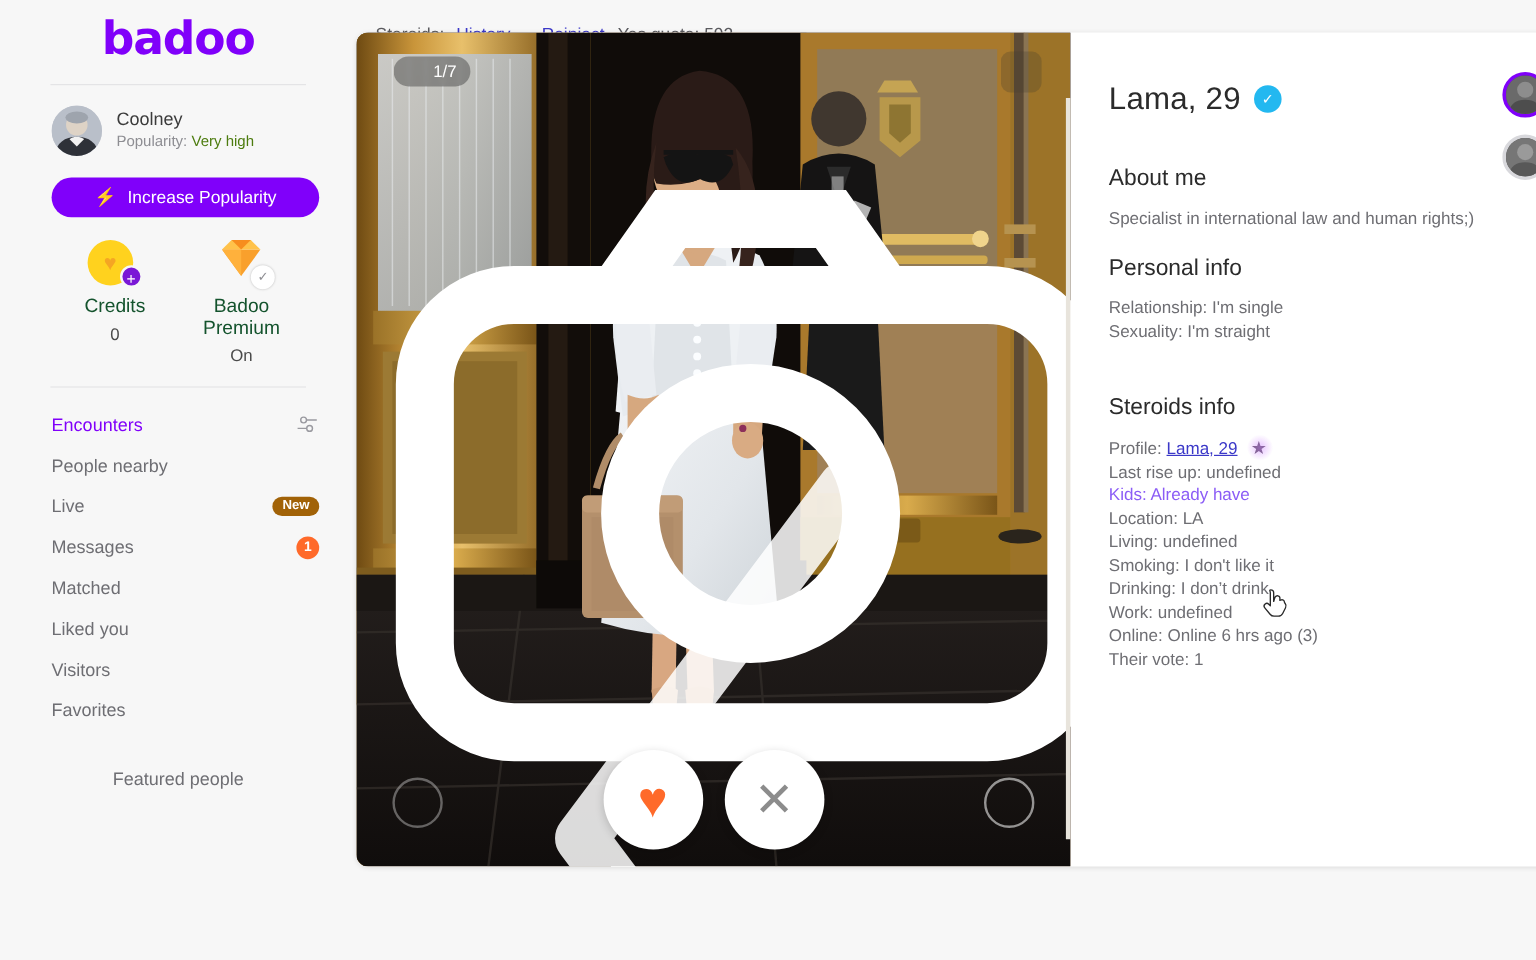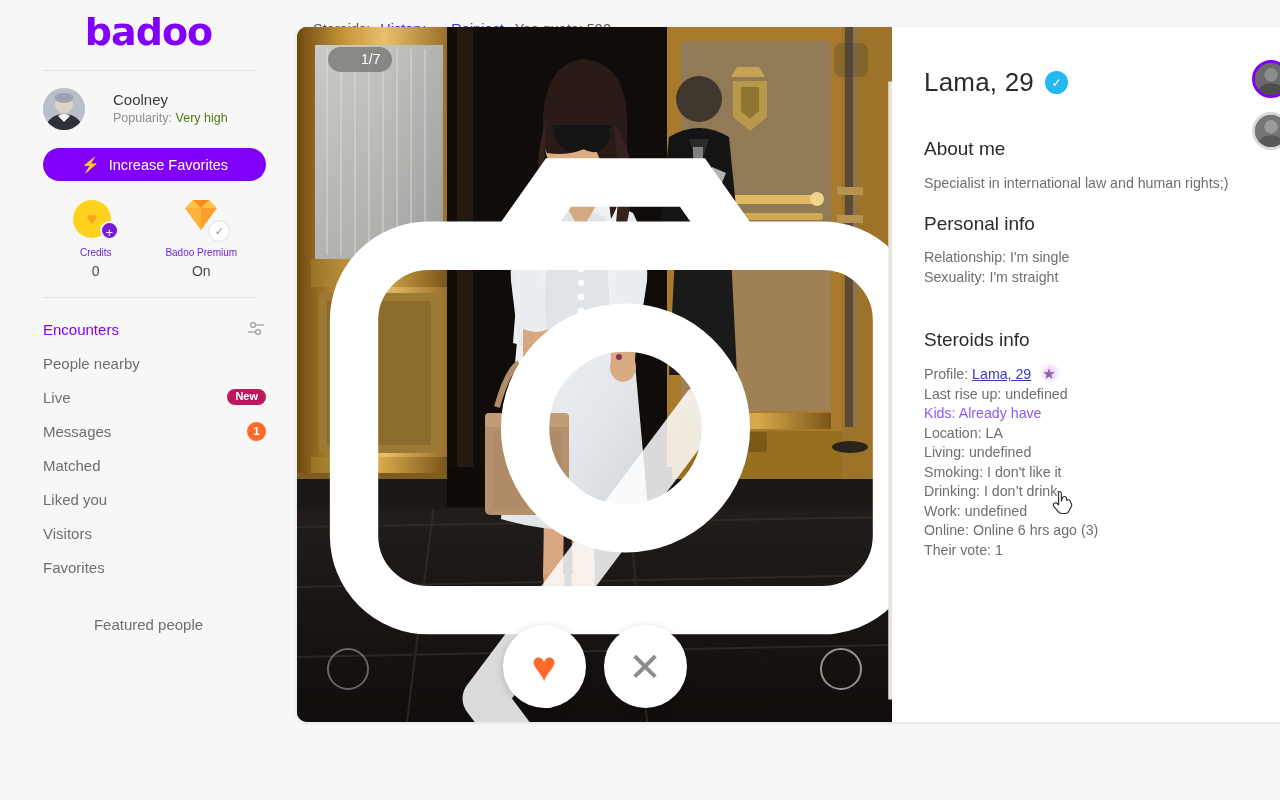--- a/index.html
+++ b/index.html
@@ -28,21 +28,21 @@
     line-height: 44px;
     font-family: "DejaVu Sans", sans-serif;
   }
   .sidebar-divider {
     height: 1px; background: #e4e4e6;
     margin: 0 42px;
   }
   .profile-row {
     display: flex; align-items: center;
     padding: 17px 0 12px 43px;
-    gap: 28px;
+    gap: 12px;
   }
   .avatar {
     width: 42px; height: 42px; border-radius: 50%;
     overflow: hidden; flex: 0 0 42px;
     background: #c9ccd4;
     position: relative;
   }
   .avatar svg { display: block; width: 42px; height: 42px; }
   .profile-text { line-height: 1.25; }
   .profile-name { font-size: 15px; color: #3b3b3b; }
@@ -58,21 +58,21 @@
     display: flex; align-items: center; justify-content: center;
     gap: 9px; cursor: pointer;
     width: 223px;
     font-family: "Liberation Sans", sans-serif;
   }
   .bolt { font-size: 15px; line-height: 1; }
 
   .tiles { display: flex; padding: 16px 43px 0 43px; }
   .tile { flex: 1; text-align: center; }
   .tile-icon { height: 46px; position: relative; display:flex; align-items:center; justify-content:center; }
-  .tile-label { font-size: 10px; color: #6d28d9; margin-top: 4px; }
+  .tile-label { font-size: 16px; color: #14532d; margin-top: 4px; }
   .tile-value { font-size: 14px; color: #4a4a4a; margin-top: 5px; }
 
   .coin-wrap { position: relative; width: 46px; height: 44px; }
   .coin {
     position: absolute; left: 0; top: 2px;
     width: 38px; height: 38px; border-radius: 50%;
     background: #ffd21e;
     display:flex; align-items:center; justify-content:center;
   }
   .coin-heart { color: #f5a623; font-size: 18px; line-height: 1; }
@@ -96,21 +96,21 @@
   .nav { padding: 14px 31px 0 43px; }
   .nav-item {
     display: flex; align-items: center;
     height: 34px; cursor: pointer;
     font-size: 15px; color: #6e6e73;
     position: relative;
   }
   .nav-item.active { color: #8000fa; gap: 39px; }
   .nav-label { flex: 1; }
   .badge-new {
-    background: #be185d; color:#fff; font-size: 11px;
+    background: #a16207; color:#fff; font-size: 11px;
     border-radius: 10px; padding: 2px 8px 3px; line-height: 1;
     font-weight: 600;
   }
   .badge-count {
     background: #ff6a2a; color:#fff; font-size: 11.5px;
     border-radius: 50%; width: 19px; height: 19px;
     display:flex; align-items:center; justify-content:center;
     font-weight: 600;
   }
   .sliders-icon { width: 20px; height: 20px; }
@@ -274,21 +274,21 @@
         </svg>
       </div>
       <div class="profile-text">
         <div class="profile-name">Coolney</div>
         <div class="profile-pop"><span>Popularity:</span> <b>Very high</b></div>
       </div>
     </div>
 
     <button class="increase-btn">
       <span class="bolt">⚡</span>
-      <span>Increase Favorites</span>
+      <span>Increase Popularity</span>
     </button>
 
     <div class="tiles">
       <div class="tile">
         <div class="tile-icon">
           <div class="coin-wrap">
             <div class="coin">
                 <span class="coin-heart">♥</span>
               </div>
             <div class="plus-badge">+</div>

